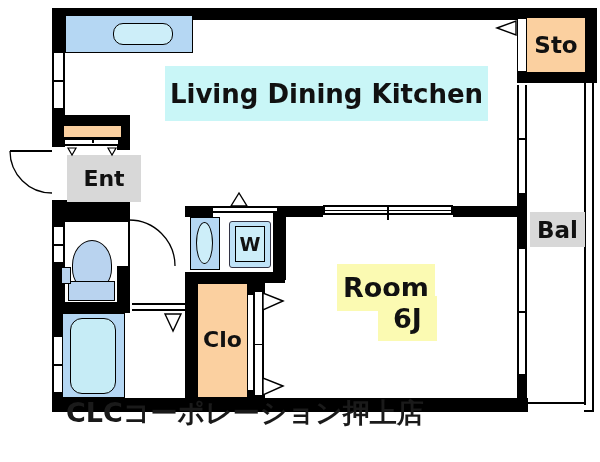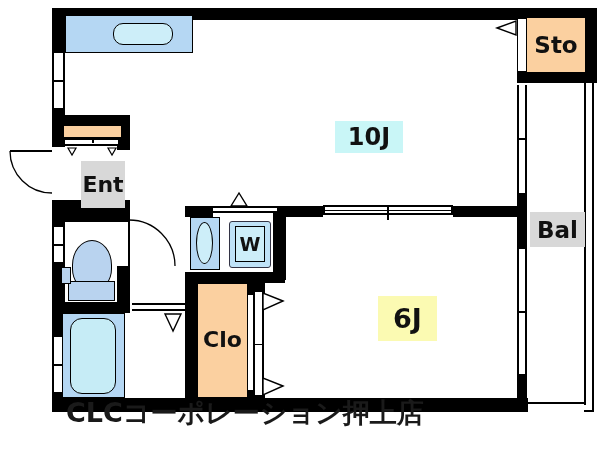--- a/index.html
+++ b/index.html
@@ -113,29 +113,32 @@
   </div>
 
   <div class="fixture orangebg" style="left:527px;top:18px;width:58px;height:54px;"></div>
   <div class="fixture orangebg" style="left:197px;top:283px;width:51px;height:115px;border:1px solid #000;"></div>
 
   <div class="wall" style="left:584px;top:83px;width:2px;height:322px;"></div>
   <div class="wall" style="left:528px;top:402px;width:58px;height:2px;"></div>
   <div class="wall" style="left:592px;top:83px;width:2px;height:329px;"></div>
   <div class="wall" style="left:584px;top:410px;width:10px;height:2px;"></div>
 
-  <div class="label cyanbg" style="left:335px;top:121px;width:68px;height:32px;font-size:24px;">
-    <span>10J</span>
+  <div class="label cyanbg" style="left:165px;top:66px;width:323px;height:55px;font-size:26px;">
+    <span>Living Dining Kitchen</span>
   </div>
 
+  <div class="label yellowbg" style="left:337px;top:264px;width:98px;height:47px;font-size:27px;">
+    <span>Room</span>
+  </div>
   <div class="label yellowbg" style="left:378px;top:296px;width:59px;height:45px;font-size:27px;">
     <span>6J</span>
   </div>
 
-  <div class="label graybg" style="left:81px;top:155px;width:44px;height:47px;font-size:22px;margin-top:6px;">
+  <div class="label graybg" style="left:67px;top:155px;width:74px;height:47px;font-size:22px;">
     <span>Ent</span>
   </div>
 
   <div class="label" style="left:527px;top:18px;width:58px;height:54px;font-size:23px;">
     <span>Sto</span>
   </div>
 
   <div class="label graybg" style="left:530px;top:212px;width:55px;height:35px;font-size:23px;">
     <span>Bal</span>
   </div>

